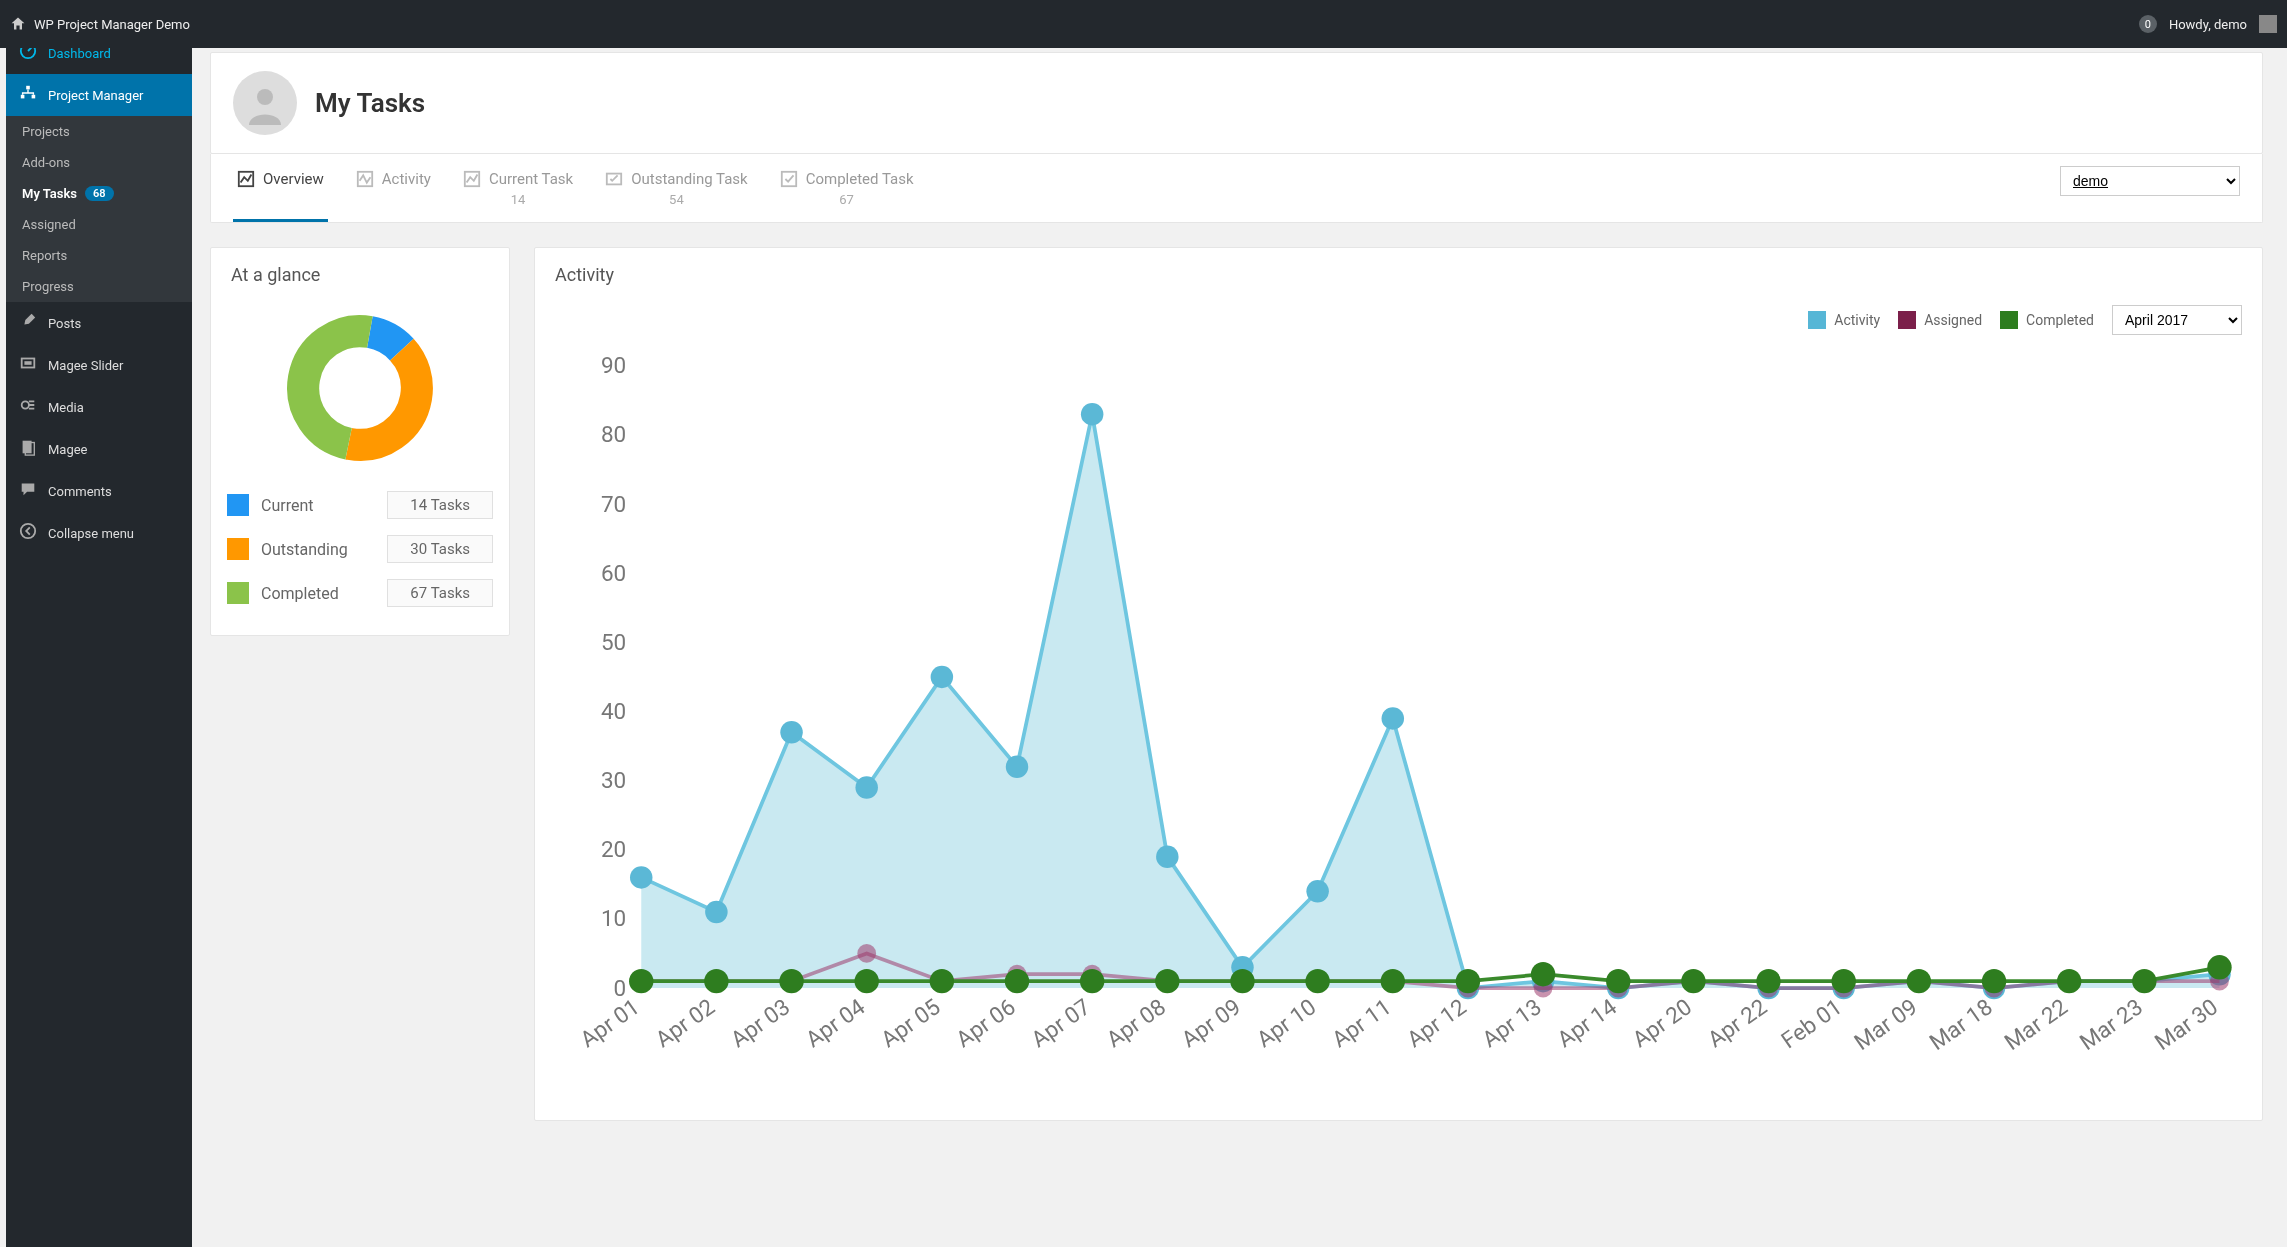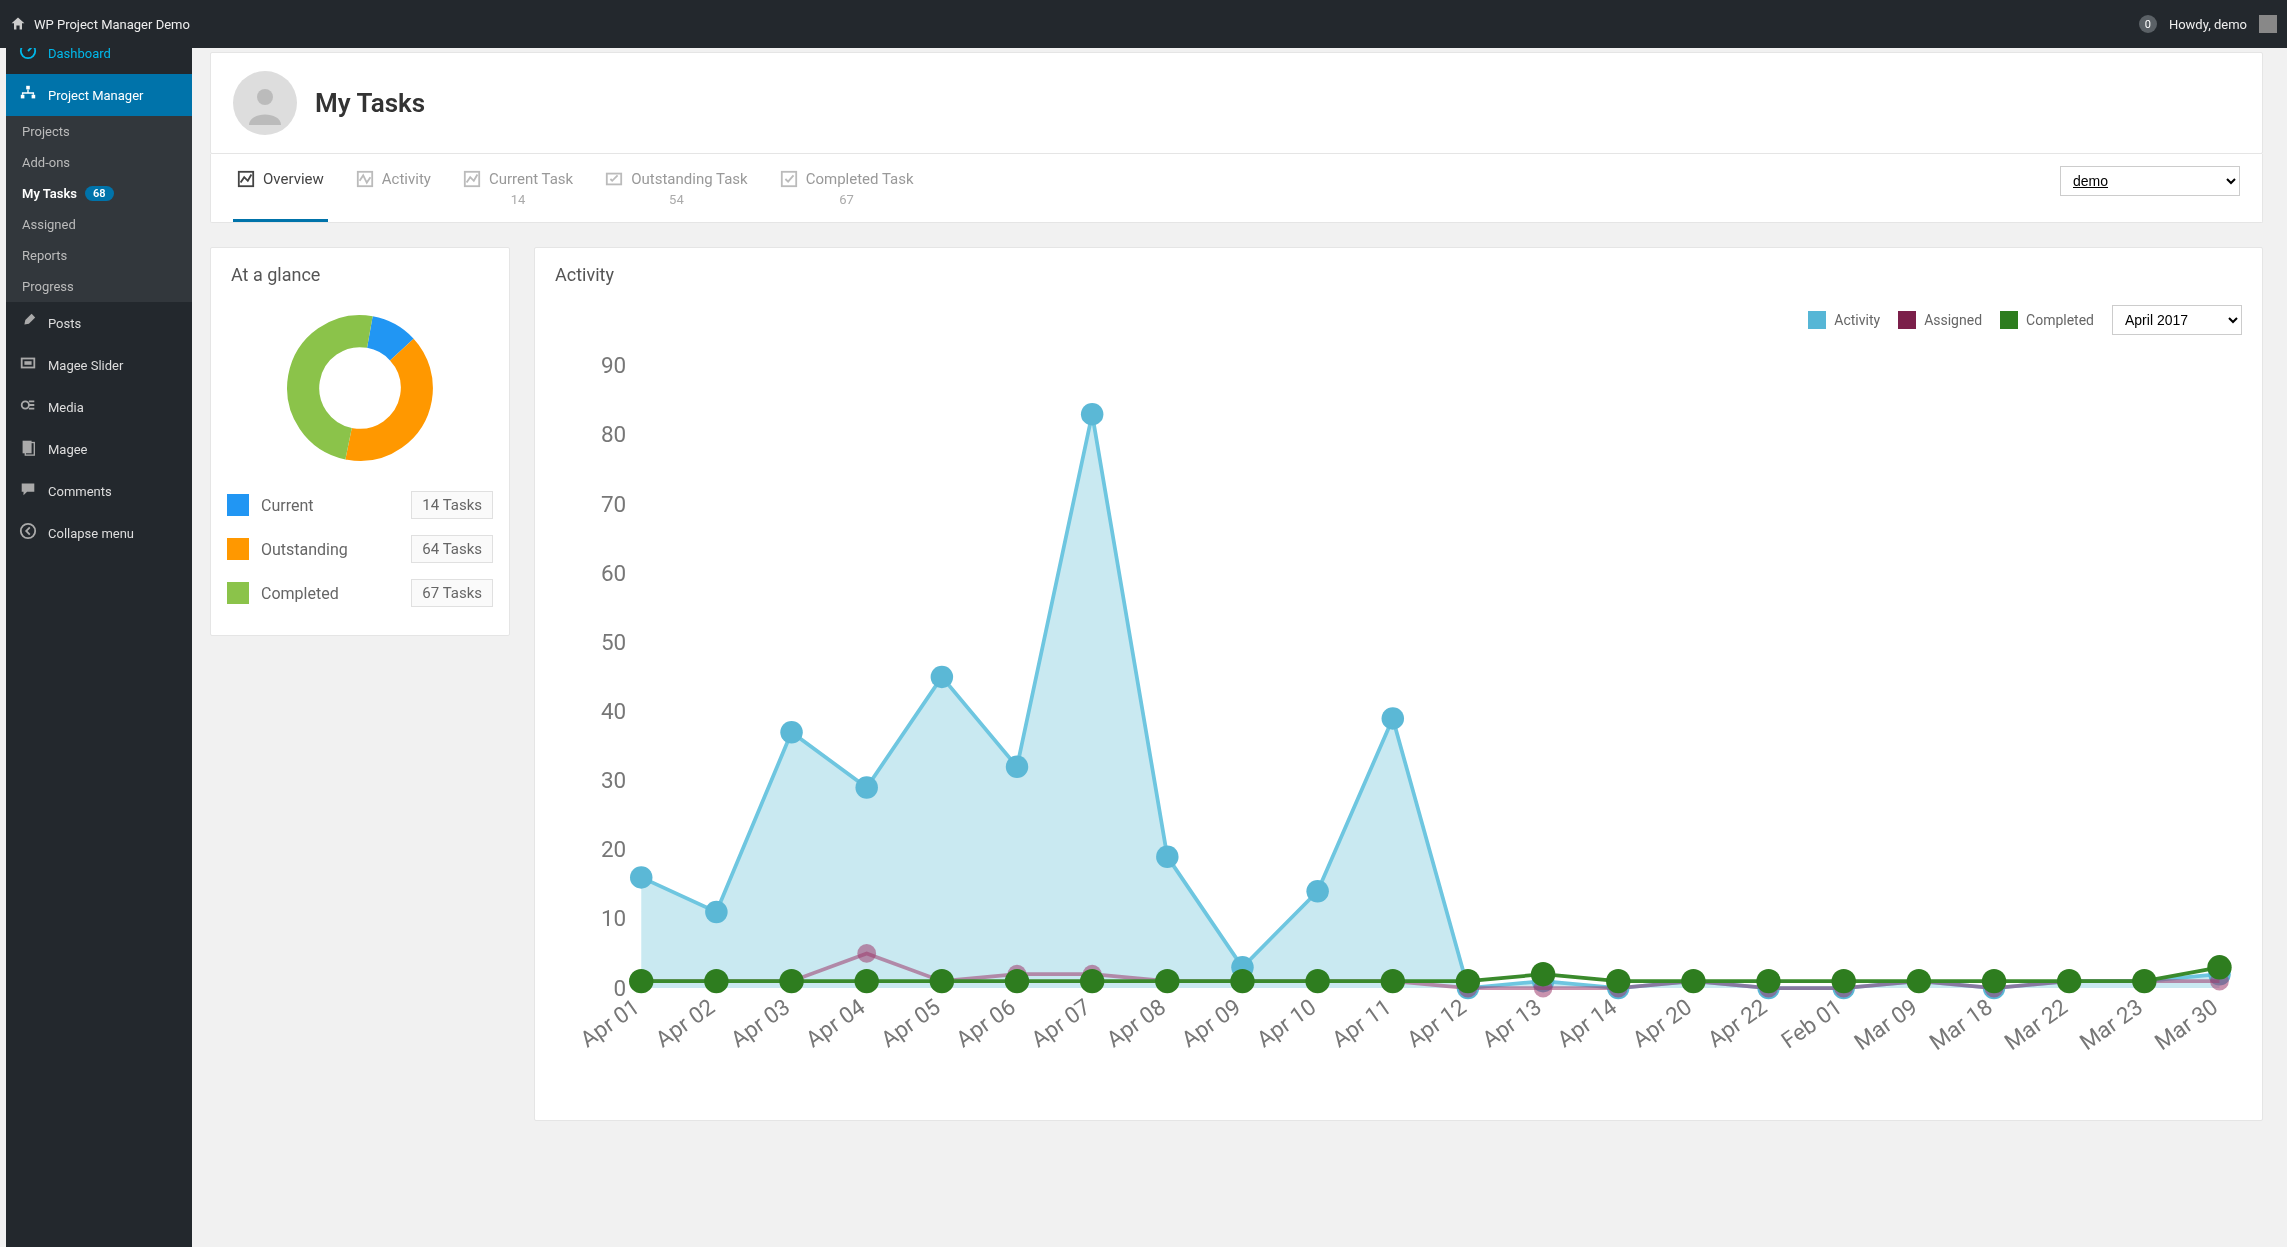--- a/index.html
+++ b/index.html
@@ -54,21 +54,21 @@
   .panel { background:#fff; border:1px solid #e5e5e5; border-radius:2px; }
   .panel .panel-title { font-size:18px; font-weight:400; color:#555; padding: 16px 20px 8px 20px; }
 
   .glance { width: 300px; padding-bottom: 10px; }
   .donut-wrap { display:flex; justify-content:center; padding: 20px 0; }
   .donut { width:150px; height:150px; }
   .glance-legend { padding: 0 16px 10px 16px; }
   .glance-legend .row { display:flex; align-items:center; padding: 8px 0; }
   .glance-legend .sw { width:22px; height:22px; margin-right:12px; }
   .glance-legend .name { font-size:16px; color:#666; }
-  .glance-legend .count-box { margin-left:auto; border:1px solid #e0e0e0; padding:4px 10px; font-size:15px; color:#666; background:#fafafa; }
+  .glance-legend .count-box { margin-left:auto; border:1px solid #e0e0e0; padding:4px 22px; font-size:15px; color:#666; background:#fafafa; }
 
   .activity { flex:1; padding-bottom: 20px; }
   .activity-header { display:flex; align-items:center; padding: 0 20px; }
   .activity-header .title { font-size:18px; color:#555; padding: 16px 0 8px 0; }
   .activity-legend { display:flex; align-items:center; gap:18px; padding: 12px 20px 4px 20px; justify-content:flex-end; }
   .activity-legend .item { display:flex; align-items:center; gap:8px; color:#666; font-size:14px; }
   .activity-legend .sw { width:18px; height:18px; }
   .activity-legend select { height:30px; min-width:130px; border:1px solid #ccc; background:#fff; font-size:14px; padding: 2px 8px; }
 
   .chart-area { padding: 8px 20px 0 20px; }
@@ -292,21 +292,21 @@
         </div>
         <div class="glance-legend">
           <div class="row">
             <span class="sw" style="background:#2196f3"></span>
             <span class="name">Current</span>
             <span class="count-box">14 Tasks</span>
           </div>
           <div class="row">
             <span class="sw" style="background:#ff9800"></span>
             <span class="name">Outstanding</span>
-            <span class="count-box">64 Tasks</span>
+            <span class="count-box">30 Tasks</span>
           </div>
           <div class="row">
             <span class="sw" style="background:#8bc34a"></span>
             <span class="name">Completed</span>
             <span class="count-box">67 Tasks</span>
           </div>
         </div>
       </div>
 
       <div class="panel activity">

